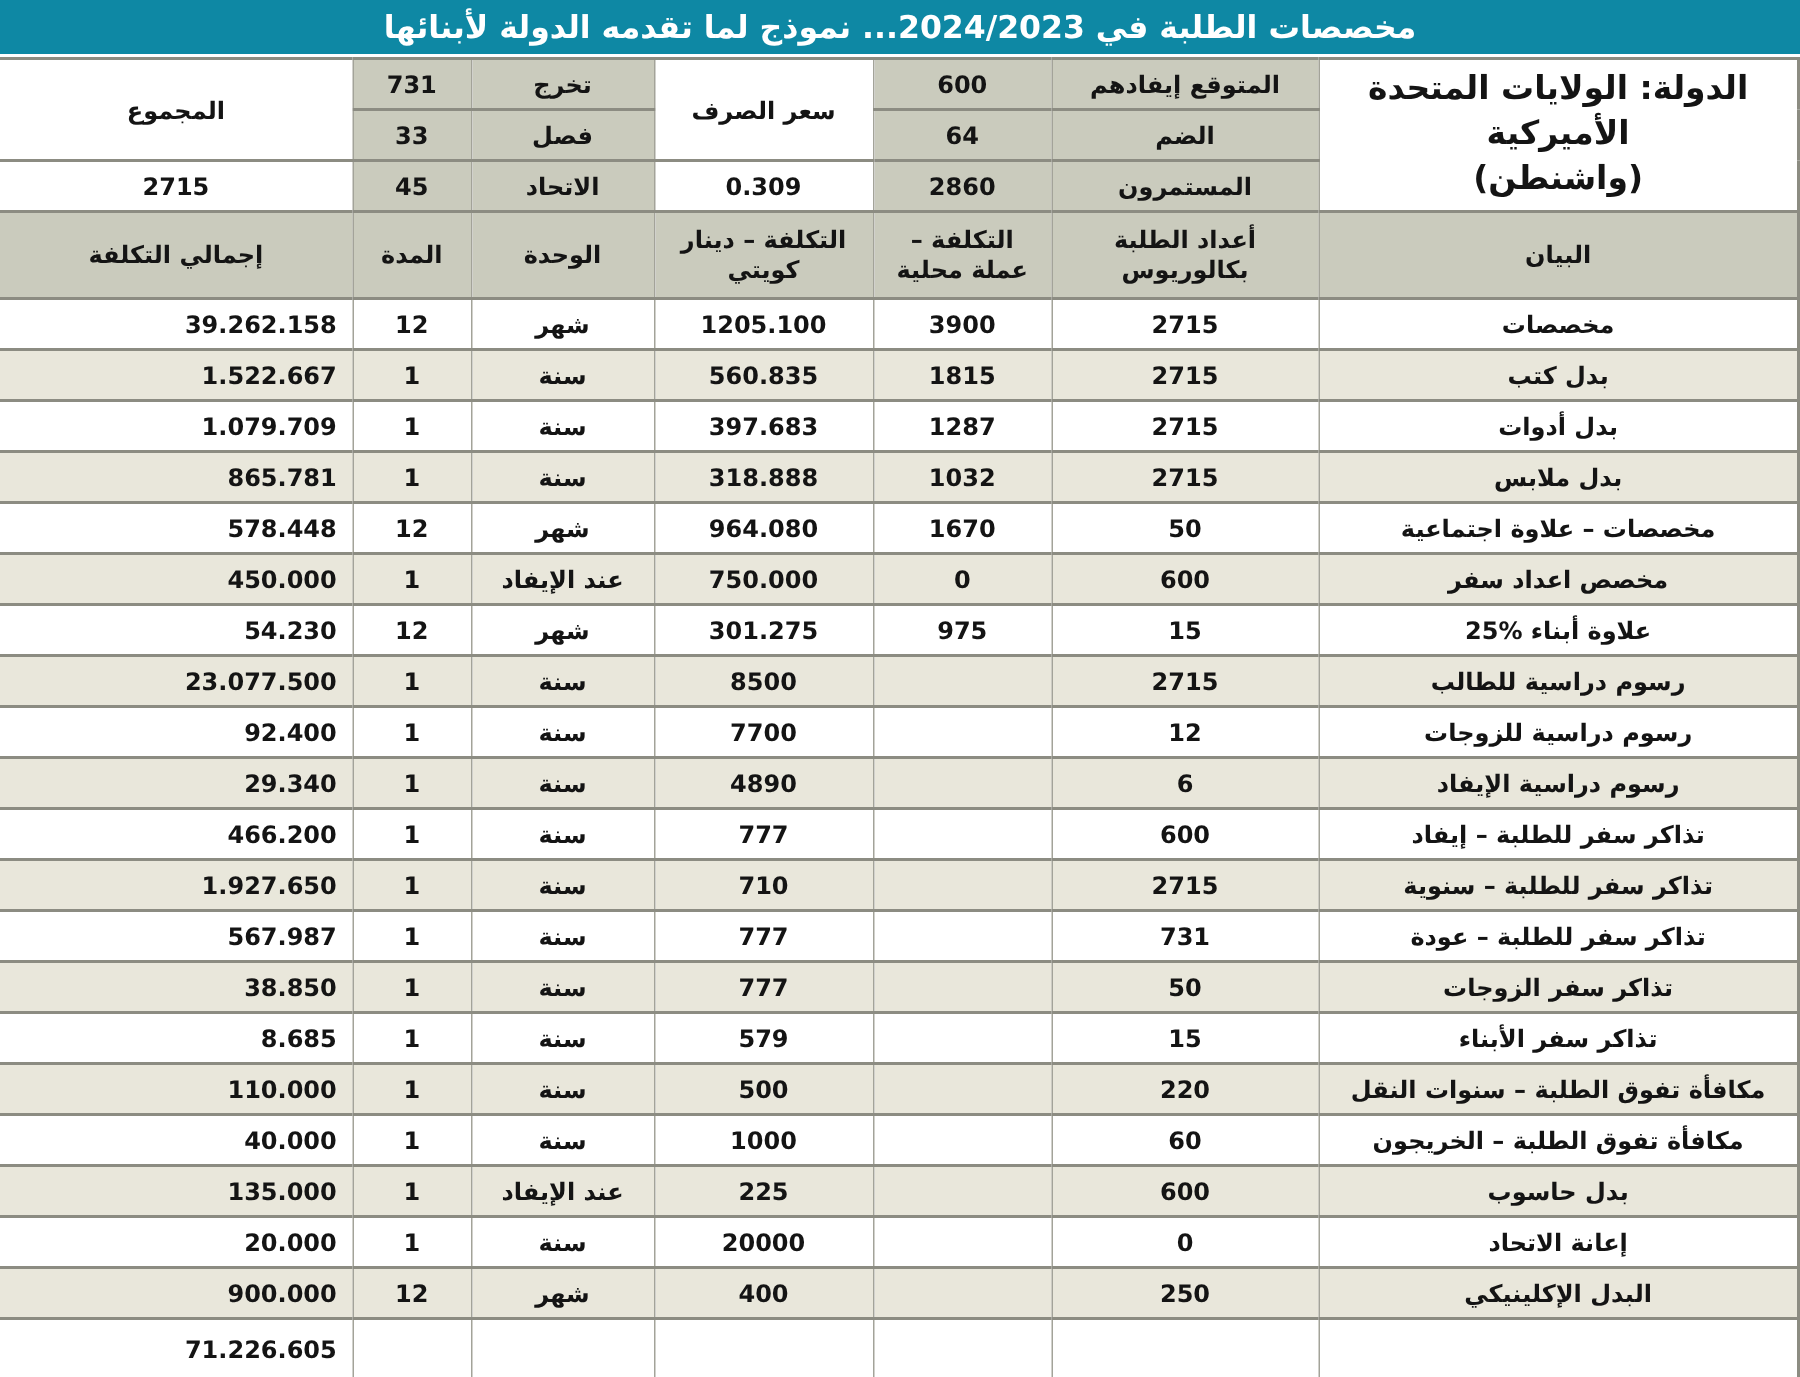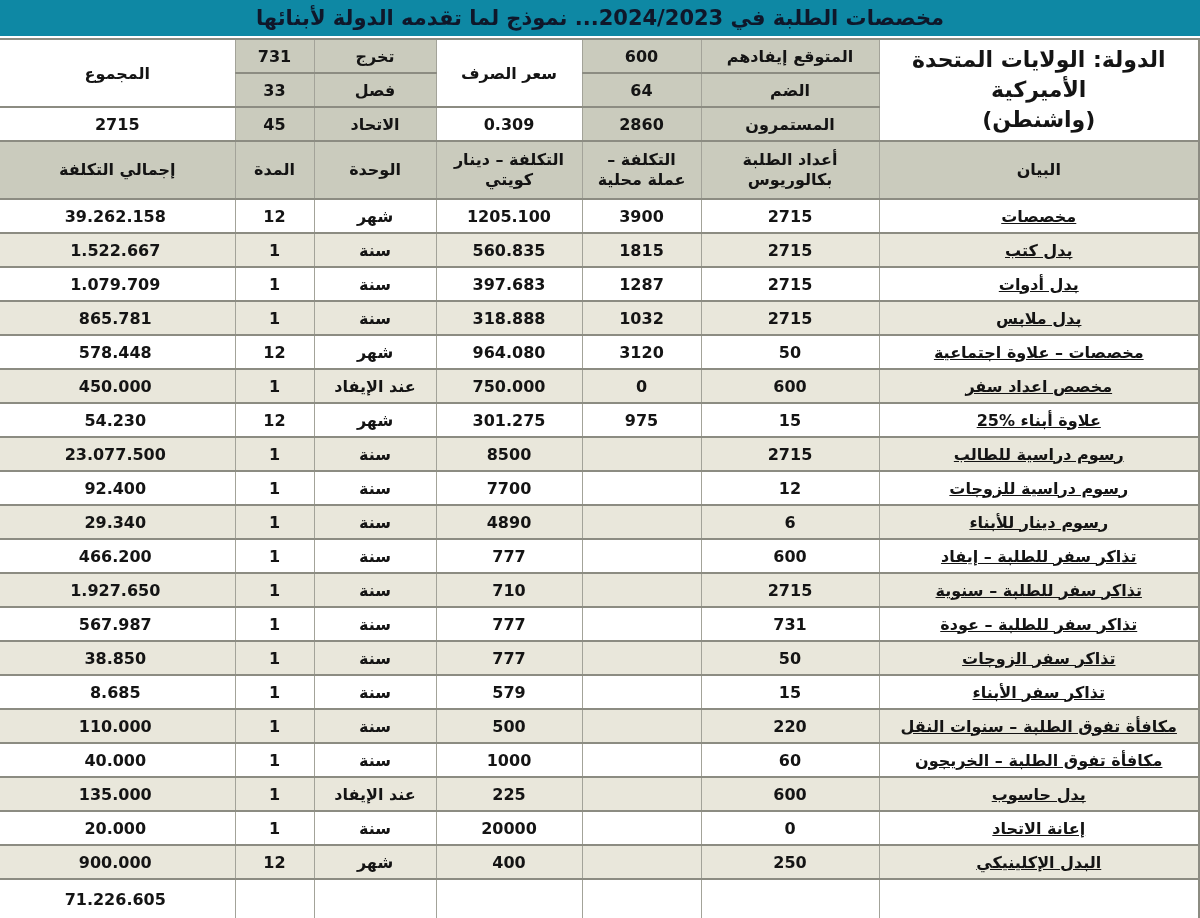--- a/index.html
+++ b/index.html
@@ -5,21 +5,21 @@
   html,body { margin:0; padding:0; }
   body {
     width:1200px; height:918px; background:#ffffff;
     font-family:"DejaVu Sans", sans-serif;
     color:#141414;
     -webkit-font-smoothing:antialiased;
   }
   .title-bar {
     height:36px; background:#0e88a4; border-bottom:2px solid #ffffff;
     display:flex; align-items:center; justify-content:center;
-    color:#0f172a; font-size:21px; font-weight:bold; letter-spacing:0;
+    color:#ffffff; font-size:21px; font-weight:bold; letter-spacing:0;
   }
   table {
     width:1200px; border-collapse:collapse; table-layout:fixed;
     direction:rtl; border:2px solid #8c8c82;
   }
   td, th {
     border-left:1px solid #a3a399; border-right:1px solid #a3a399;
     border-top:2px solid #8c8c82; border-bottom:2px solid #8c8c82;
     font-weight:bold; font-size:16px; text-align:center; vertical-align:middle;
     padding:2px 6px; overflow:hidden;
@@ -27,23 +27,23 @@
   .gray  { background:#cacbbd; }
   .white { background:#ffffff;text-align:center; }
   thead th { background:#cacbbd; line-height:1.25; }
   tr.hdr-row { height:34px; }
   tr.main-hdr { height:58px; }
   tbody tr { height:34px; }
   tbody tr.plain td { background:#ffffff; }
   tbody tr.shaded td { background:#e9e7db; }
   tr.total-row { height:40px; }
   tr.total-row td { background:#ffffff;margin-left:31px; }
-  .col-total-cell { text-align:center; padding-right:10px; }
+  .col-total-cell { text-align:right; padding-right:10px; }
   .country-cell { font-size:22px; line-height:1.35; }
-  .statement-cell { font-size:16px;text-decoration:underline; }
+  .statement-cell { font-size:16px; }
 </style>
 </head>
 <body>
 
 <header class="title-bar">
   <span>مخصصات الطلبة في 2024/2023... نموذج لما تقدمه الدولة لأبنائها</span>
 </header>
 
 <table>
   <colgroup>
@@ -129,21 +129,21 @@
     <td>2715</td>
     <td>1032</td>
     <td>318.888</td>
     <td>سنة</td>
     <td>1</td>
     <td class="col-total-cell">865.781</td>
   </tr>
       <tr class="plain">
     <td class="statement-cell">مخصصات – علاوة اجتماعية</td>
     <td>50</td>
-    <td>3120</td>
+    <td>1670</td>
     <td>964.080</td>
     <td>شهر</td>
     <td>12</td>
     <td class="col-total-cell">578.448</td>
   </tr>
       <tr class="shaded">
     <td class="statement-cell">مخصص اعداد سفر</td>
     <td>600</td>
     <td>0</td>
     <td>750.000</td>
@@ -172,21 +172,21 @@
       <tr class="plain">
     <td class="statement-cell">رسوم دراسية للزوجات</td>
     <td>12</td>
     <td></td>
     <td>7700</td>
     <td>سنة</td>
     <td>1</td>
     <td class="col-total-cell">92.400</td>
   </tr>
       <tr class="shaded">
-    <td class="statement-cell">رسوم دينار للأبناء</td>
+    <td class="statement-cell">رسوم دراسية الإيفاد</td>
     <td>6</td>
     <td></td>
     <td>4890</td>
     <td>سنة</td>
     <td>1</td>
     <td class="col-total-cell">29.340</td>
   </tr>
       <tr class="plain">
     <td class="statement-cell">تذاكر سفر للطلبة – إيفاد</td>
     <td>600</td>

